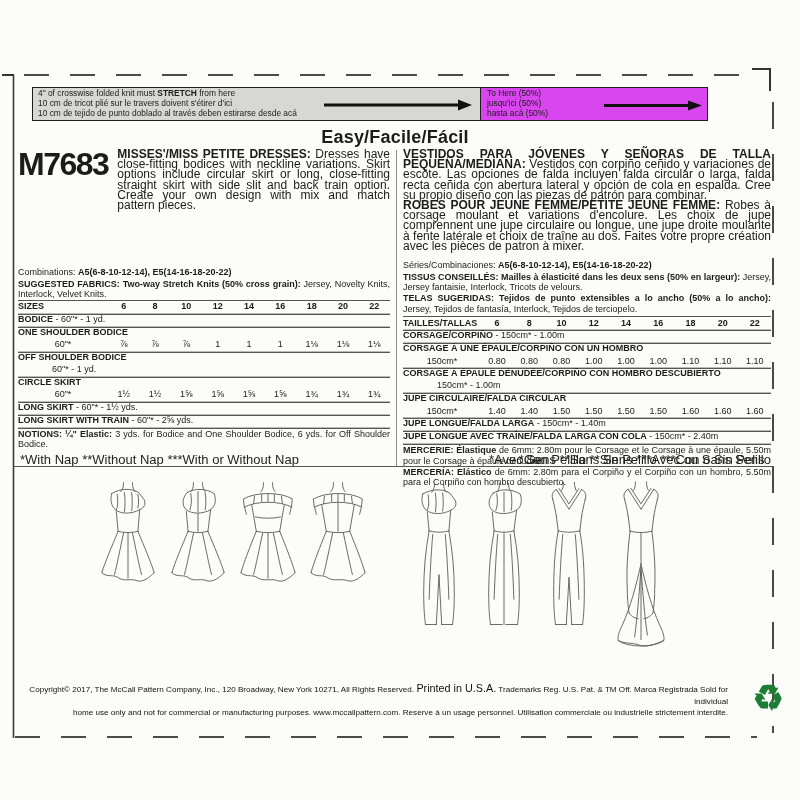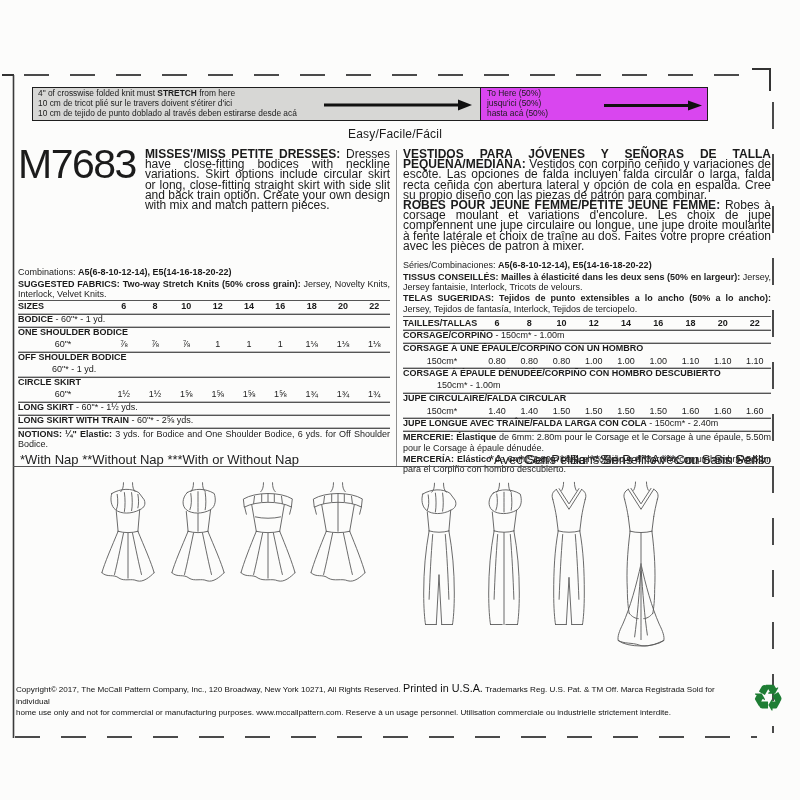--- a/index.html
+++ b/index.html
@@ -10,29 +10,29 @@
   
   .banner{position:absolute;left:32px;top:87px;width:676px;height:34px;display:flex;
           border:1.5px solid #1e1e1e;box-sizing:border-box;background:#fff;}
   .banner-left{flex:1;background:#d7d7d5;position:relative;padding:1px 5px;border-right:1.5px solid #1e1e1e;}
   .banner-right{width:214px;position:relative;padding:1px 6px;background:#d946ef;}
   .banner .ln{font-size:8.4px;line-height:9.9px;white-space:nowrap;}
   .arrow-a{position:absolute;right:8px;top:11px;}
   .arrow-b{position:absolute;right:5px;top:12px;}
 
   .title{position:absolute;left:0;top:127px;width:790px;text-align:center;
-         font-size:12px;font-weight:normal;letter-spacing:0.2px;}
+         font-size:18px;font-weight:bold;letter-spacing:0.2px;}
 
   
   .col-divider{position:absolute;left:396px;top:150px;height:316px;border-left:1px solid #8f8f8f;}
   .col{position:absolute;top:149px;font-size:9px;}
   .col-en{left:18px;width:372px;}
   .col-intl{left:403px;width:368px;}
   .desc-row{display:flex;gap:9px;align-items:flex-start;}
-  .pattern-number{font-size:41px;font-weight:normal;letter-spacing:-1.5px;line-height:30px;}
+  .pattern-number{font-size:32px;font-weight:bold;letter-spacing:-1.5px;line-height:30px;}
   .para{font-size:12px;line-height:10.2px;text-align:justify;}
   .para b{letter-spacing:0;}
   .col-en .combos{margin-top:57px;}
   .combos{font-size:9px;line-height:10.5px;}
   .fabrics{font-size:9px;line-height:10.4px;margin-top:1px;text-align:justify;}
   .col-intl .para2{margin-top:0px;}
   .col-intl .combos{margin-top:9px;}
 
   
   .ptable{margin-top:0;font-size:9px;}
@@ -54,21 +54,21 @@
   .fn-fr{left:489px;}
   .fn-es{right:29px;}
   .rule-full{position:absolute;left:13px;top:466px;width:759px;border-top:1.2px solid #555;}
 
   
   .fig{position:absolute;top:480px;}
   .fig svg{display:block;}
   .fig path{stroke:#5a5a5a;stroke-width:1;fill:none;stroke-linecap:round;stroke-linejoin:round;}
 
   
-  .footer{position:absolute;left:16px;top:683px;width:712px;text-align:left;
+  .footer{position:absolute;left:16px;top:683px;width:712px;text-align:right;
           font-size:8.1px;line-height:11.5px;color:#111;}
   .footer .big{font-size:10.8px;}
   .recycle{position:absolute;right:16px;top:678px;font-size:35px;line-height:40px;font-weight:bold;}
 </style>
 </head>
 <body>
 
 <div class="sheet">
 
   <svg class="marks" width="800" height="800">
@@ -203,20 +203,21 @@
         <span class="num">1.40</span>
           <span class="num">1.40</span>
           <span class="num">1.50</span>
           <span class="num">1.50</span>
           <span class="num">1.50</span>
           <span class="num">1.50</span>
           <span class="num">1.60</span>
           <span class="num">1.60</span>
           <span class="num">1.60</span>
       </div>
+      <div class="full bb"><b>JUPE LONGUE/FALDA LARGA</b><span> - 150cm* - 1.40m</span></div>
       <div class="full bb"><b>JUPE LONGUE AVEC TRAÎNE/FALDA LARGA CON COLA</b><span> - 150cm* - 2.40m</span></div>
       <div class="notions"><b>MERCERIE: Élastique </b><span>de 6mm: 2.80m pour le Corsage et le Corsage à une épaule, 5.50m pour le Corsage à épaule dénudée.</span></div>
       <div class="notions"><b>MERCERÍA: Elástico </b><span>de 6mm: 2.80m para el Corpiño y el Corpiño con un hombro, 5.50m para el Corpiño con hombro descubierto.</span></div>
     </div>
   </div>
 
   <div class="fn fn-en">*With Nap **Without Nap ***With or Without Nap</div>
   <div class="fn fn-fr">*Avec Sens **Sans Sens ***Avec ou Sans Sens</div>
   <div class="fn fn-es">*Con Pelillo **Sin Pelillo ***Con o Sin Pelillo</div>
   <div class="rule-full"></div>

